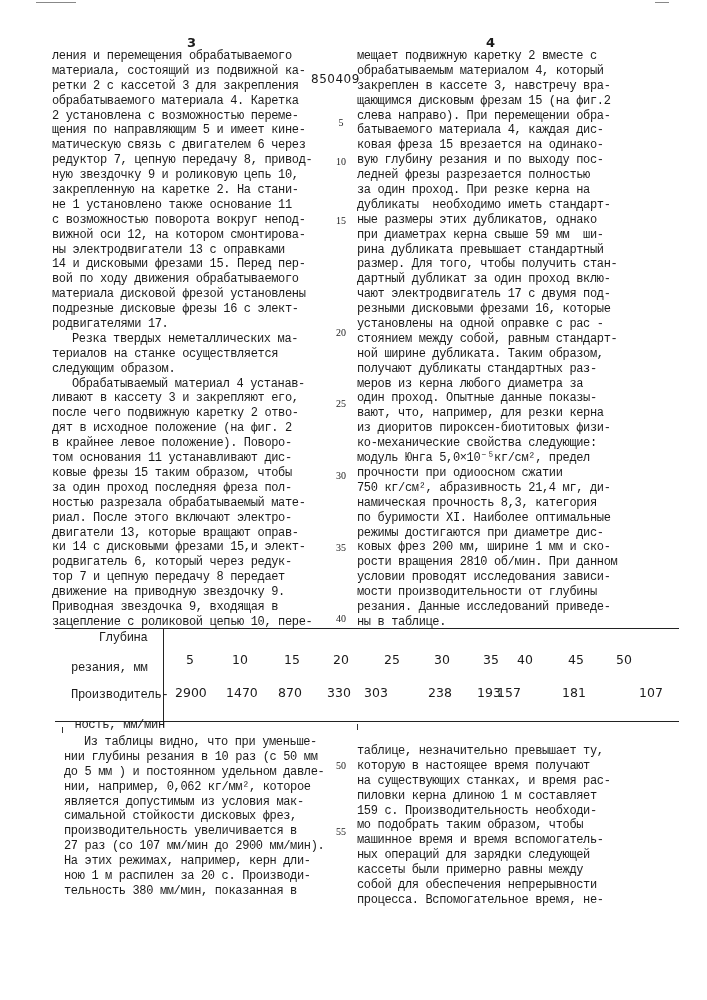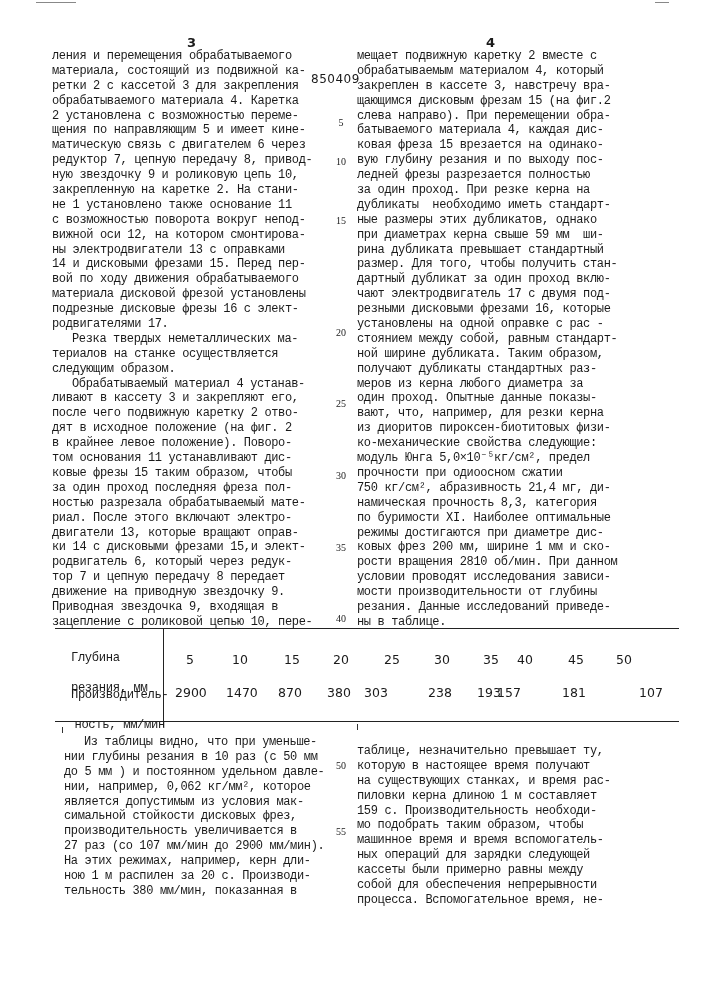--- a/index.html
+++ b/index.html
@@ -38,21 +38,21 @@
     <span class="lnum" style="top: 215px;">15</span>
     <span class="lnum" style="top: 327px;">20</span>
     <span class="lnum" style="top: 398px;">25</span>
     <span class="lnum" style="top: 470px;">30</span>
     <span class="lnum" style="top: 542px;">35</span>
     <span class="lnum" style="top: 613px;">40</span>
   </div>
 
 <div class="rule" style="top:628px;"></div>
 <div class="vrule"></div>
-<div class="tlabel" style="top:636px;">
+<div class="tlabel" style="top:616px;text-align:right;">
   <span>Глубина</span><br>
   <span>резания, мм</span>
 </div>
 <div class="tlabel" style="top:673px;text-align:center;">
   <span>Производитель-</span><br>
   <span>ность, мм/мин</span>
 </div>
 <div id="tbl">
     <span class="tcell" style="top: 652px; left: 186px;">5</span>
     <span class="tcell" style="top: 652px; left: 232px;">10</span>
@@ -60,21 +60,21 @@
     <span class="tcell" style="top: 652px; left: 333px;">20</span>
     <span class="tcell" style="top: 652px; left: 384px;">25</span>
     <span class="tcell" style="top: 652px; left: 434px;">30</span>
     <span class="tcell" style="top: 652px; left: 483px;">35</span>
     <span class="tcell" style="top: 652px; left: 517px;">40</span>
     <span class="tcell" style="top: 652px; left: 568px;">45</span>
     <span class="tcell" style="top: 652px; left: 616px;">50</span>
     <span class="tcell" style="top: 685px; left: 175px;">2900</span>
     <span class="tcell" style="top: 685px; left: 226px;">1470</span>
     <span class="tcell" style="top: 685px; left: 278px;">870</span>
-    <span class="tcell" style="top: 685px; left: 327px;">380</span>
+    <span class="tcell" style="top: 685px; left: 327px;">330</span>
     <span class="tcell" style="top: 685px; left: 364px;">303</span>
     <span class="tcell" style="top: 685px; left: 428px;">238</span>
     <span class="tcell" style="top: 685px; left: 477px;">193</span>
     <span class="tcell" style="top: 685px; left: 497px;">157</span>
     <span class="tcell" style="top: 685px; left: 562px;">181</span>
     <span class="tcell" style="top: 685px; left: 639px;">107</span>
   </div>
 <div class="rule" style="top:721px;"></div>
 <div class="tick" style="left:62px;top:727px;"></div>
 <div class="tick" style="left:357px;top:724px;"></div>

